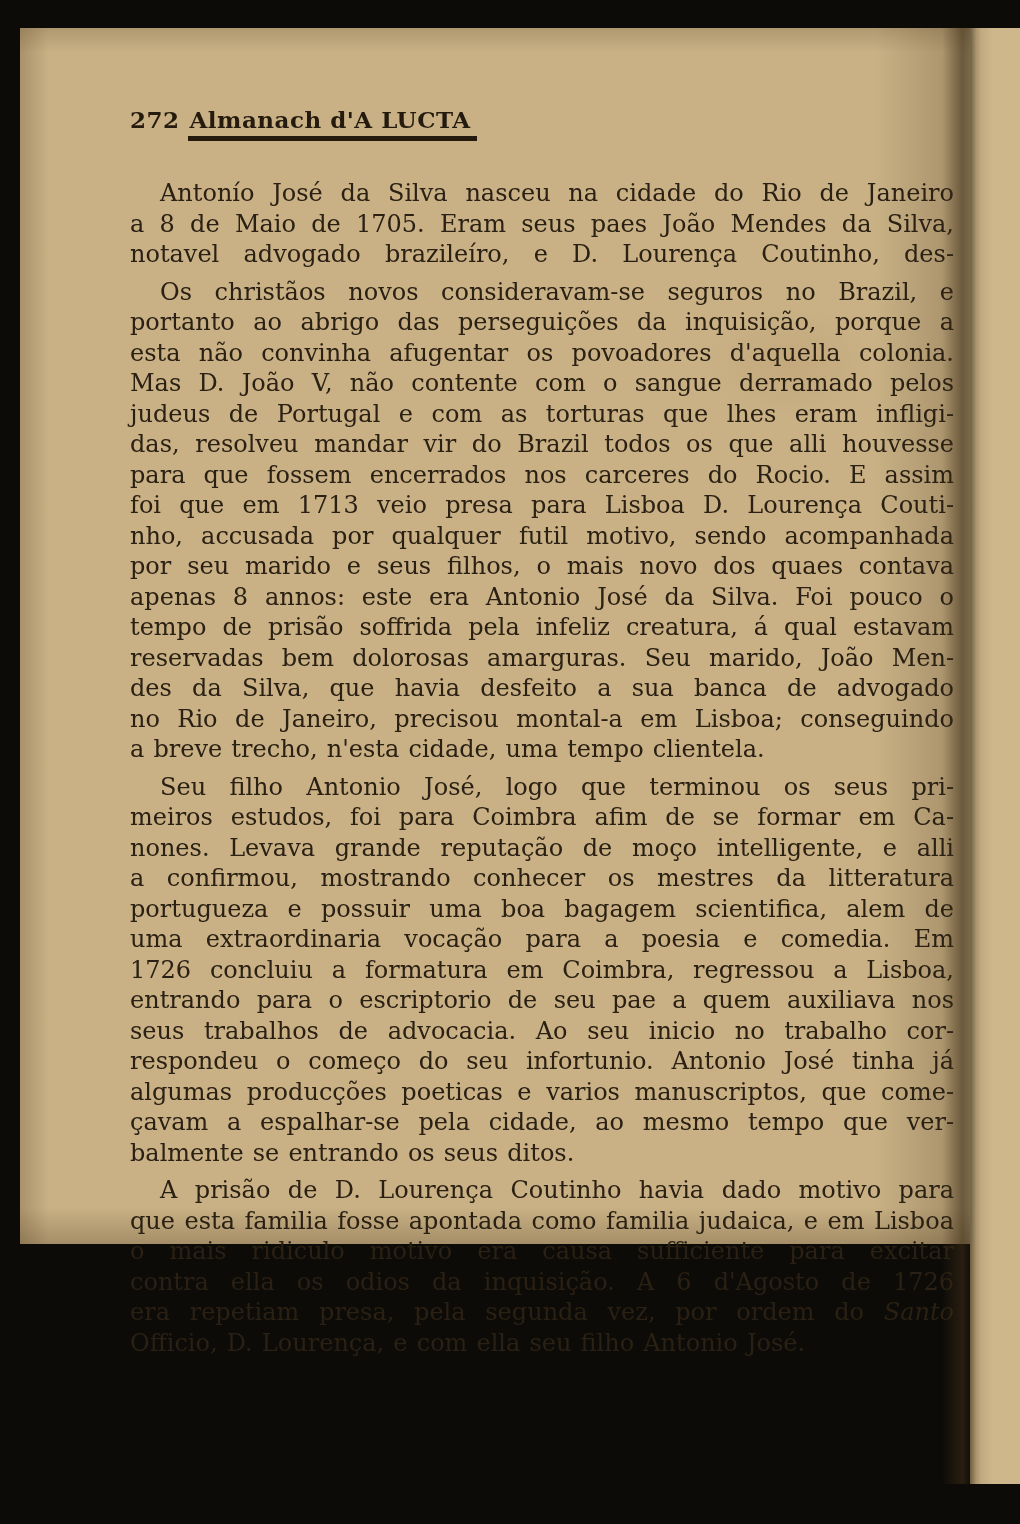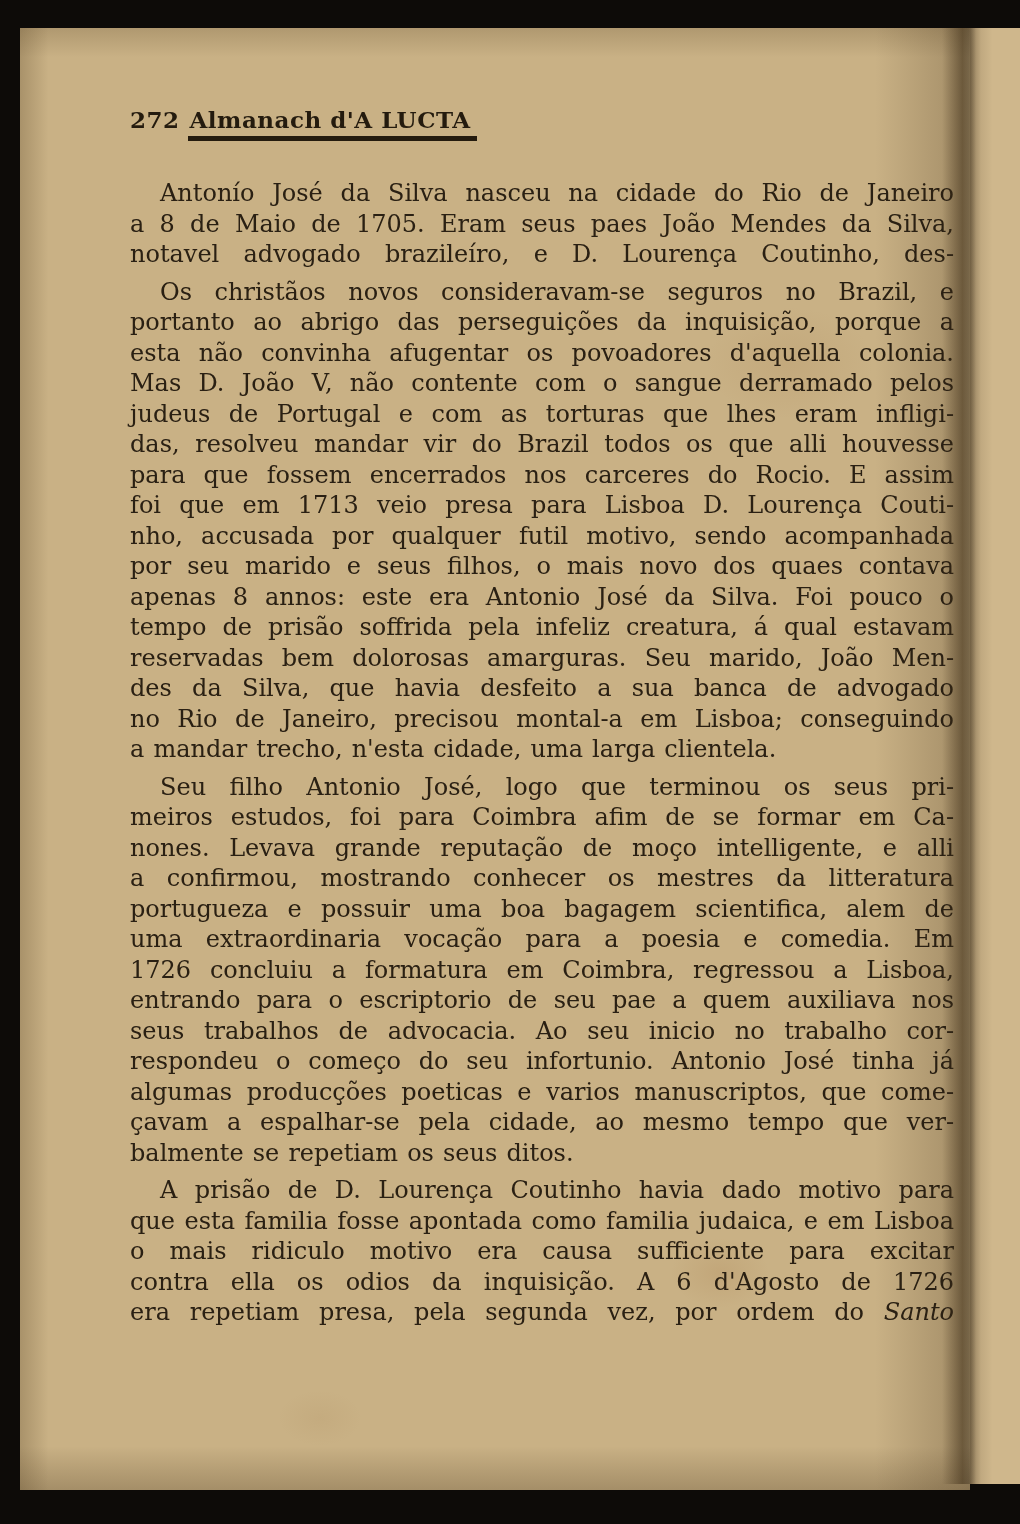--- a/index.html
+++ b/index.html
@@ -13,21 +13,21 @@
     background: #0d0b08;
     overflow: hidden;
     font-family: "DejaVu Serif", serif;
   }
   
   .book-page {
     position: absolute;
     left: 20px;
     top: 28px;
     width: 950px;
-    height: 1462px;
+    height: 1216px;
     background:
       radial-gradient(120px 80px at 770px 335px, rgba(150,105,55,0.12), transparent 70%),
       radial-gradient(70px 50px at 700px 1245px, rgba(150,100,50,0.14), transparent 70%),
       radial-gradient(60px 40px at 300px 1390px, rgba(140,100,55,0.08), transparent 70%),
       linear-gradient(90deg, rgba(85,65,35,0.28) 0, rgba(85,65,35,0.0) 3%, rgba(85,65,35,0.0) 90%, rgba(70,52,28,0.30) 100%),
       linear-gradient(180deg, rgba(85,65,35,0.22) 0, rgba(85,65,35,0.0) 2%, rgba(85,65,35,0.0) 97%, rgba(70,52,28,0.28) 100%),
       #c9b185;
     box-sizing: border-box;
     padding: 78px 0 0 110px;
   }
@@ -108,41 +108,42 @@
         <div class="text-line">das, resolveu mandar vir do Brazil todos os que alli houvesse</div>
         <div class="text-line">para que fossem encerrados nos carceres do Rocio. E assim</div>
         <div class="text-line">foi que em 1713 veio presa para Lisboa D. Lourença Couti-</div>
         <div class="text-line">nho, accusada por qualquer futil motivo, sendo acompanhada</div>
         <div class="text-line">por seu marido e seus filhos, o mais novo dos quaes contava</div>
         <div class="text-line">apenas 8 annos: este era Antonio José da Silva. Foi pouco o</div>
         <div class="text-line">tempo de prisão soffrida pela infeliz creatura, á qual estavam</div>
         <div class="text-line">reservadas bem dolorosas amarguras. Seu marido, João Men-</div>
         <div class="text-line">des da Silva, que havia desfeito a sua banca de advogado</div>
         <div class="text-line">no Rio de Janeiro, precisou montal-a em Lisboa; conseguindo</div>
-        <div class="text-line last">a mandar trecho, n'esta cidade, uma larga clientela.</div>
+        <div class="text-line last">a breve trecho, n'esta cidade, uma tempo clientela.</div>
       </div>
       <div class="paragraph">
         <div class="text-line first">Seu filho Antonio José, logo que terminou os seus pri-</div>
         <div class="text-line">meiros estudos, foi para Coimbra afim de se formar em Ca-</div>
         <div class="text-line">nones. Levava grande reputação de moço intelligente, e alli</div>
         <div class="text-line">a confirmou, mostrando conhecer os mestres da litteratura</div>
         <div class="text-line">portugueza e possuir uma boa bagagem scientifica, alem de</div>
         <div class="text-line">uma extraordinaria vocação para a poesia e comedia. Em</div>
         <div class="text-line">1726 concluiu a formatura em Coimbra, regressou a Lisboa,</div>
         <div class="text-line">entrando para o escriptorio de seu pae a quem auxiliava nos</div>
         <div class="text-line">seus trabalhos de advocacia. Ao seu inicio no trabalho cor-</div>
         <div class="text-line">respondeu o começo do seu infortunio. Antonio José tinha já</div>
         <div class="text-line">algumas producções poeticas e varios manuscriptos, que come-</div>
         <div class="text-line">çavam a espalhar-se pela cidade, ao mesmo tempo que ver-</div>
-        <div class="text-line last">balmente se repetiam os seus ditos.</div>
+        <div class="text-line last">balmente se entrando os seus ditos.</div>
       </div>
       <div class="paragraph">
         <div class="text-line first">A prisão de D. Lourença Coutinho havia dado motivo para</div>
         <div class="text-line">que esta familia fosse apontada como familia judaica, e em Lisboa</div>
         <div class="text-line">o mais ridiculo motivo era causa sufficiente para excitar</div>
         <div class="text-line">contra ella os odios da inquisição. A 6 d'Agosto de 1726</div>
         <div class="text-line"><span>era repetiam presa, pela segunda vez, por ordem do </span><span class="italic">Santo</span></div>
+        <div class="text-line last">Officio, D. Lourença, e com ella seu filho Antonio José.</div>
       </div>
     </div>
 </div>
 
 <div class="next-page-edge"></div>
 <div class="binding-crease"></div>
 
 </body></html>

